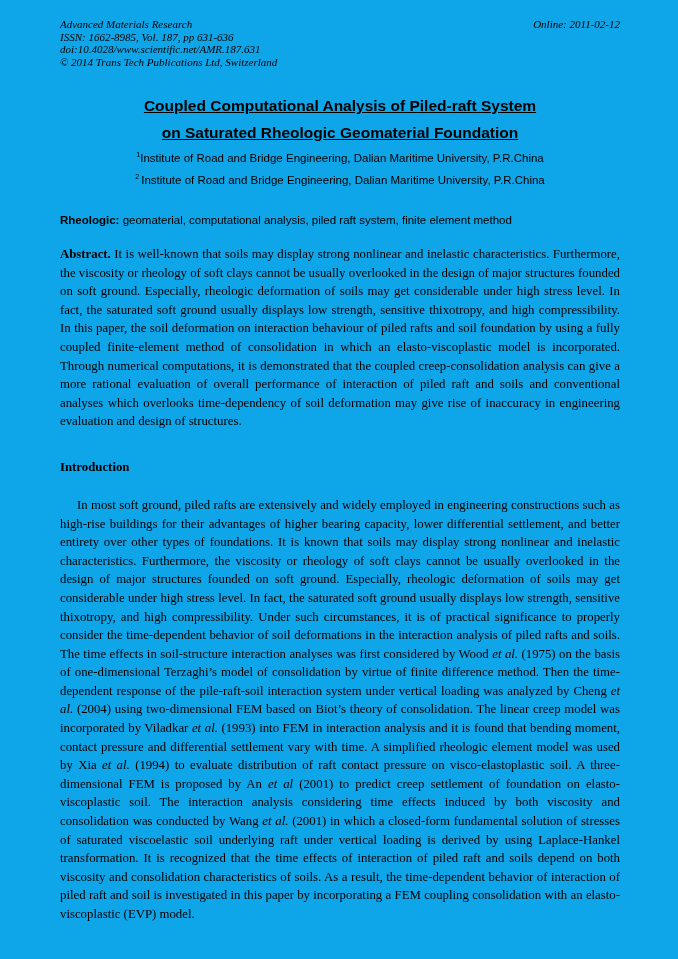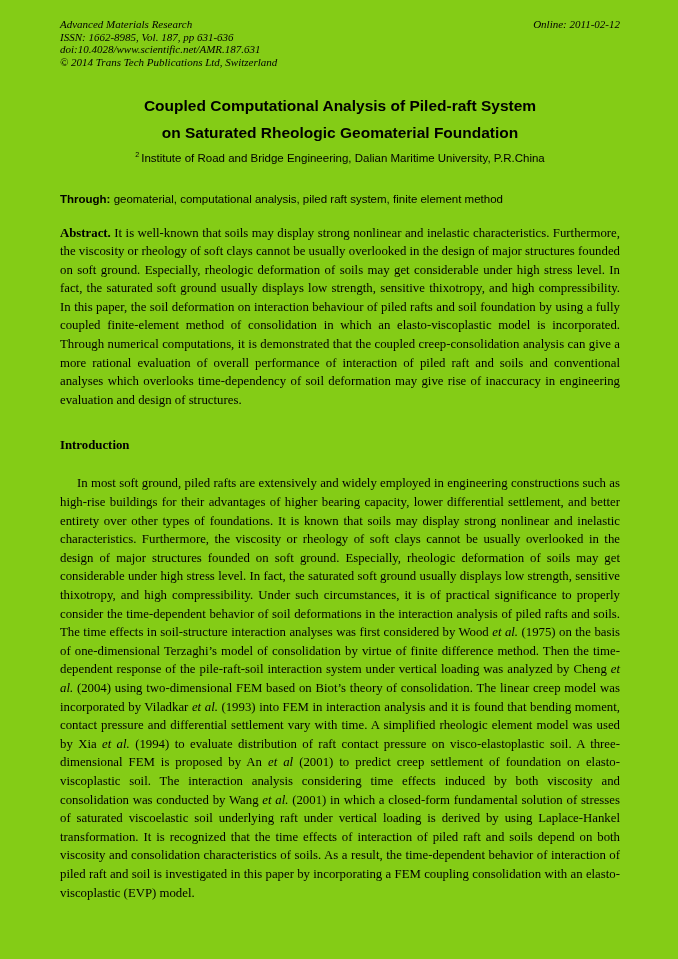--- a/index.html
+++ b/index.html
@@ -1,21 +1,21 @@
 <!DOCTYPE html>
 <html><head>
 <meta charset="utf-8">
 <style>
   html, body { margin: 0; padding: 0; background: #ffffff; }
   .page {
     position: relative;
     width: 678px;
     height: 959px;
     margin: 0 auto;
-    background: #84cc16;
+    background: #0ea5e9;
     color: #000000;
     box-sizing: border-box;
     padding: 18px 58px 0 60px;
     overflow: hidden;
   }
   
   .hdr {
     display: flex;
     justify-content: space-between;
     align-items: flex-start;
@@ -27,20 +27,21 @@
   .hdr .hdr-left div { white-space: nowrap; }
   .hdr .hdr-right { white-space: nowrap; }
   
   .title {
     margin-top: 24px;
     text-align: center;
     font-family: "Liberation Sans", "DejaVu Sans", sans-serif;
     font-weight: bold;
     font-size: 15.5px;
     line-height: 27px;
+    text-decoration: underline;
   }
   .authors {
     margin-top: 9px;
     text-align: center;
     font-family: "Liberation Sans", "DejaVu Sans", sans-serif;
     font-size: 13.5px;
     line-height: 20px;
   }
   .affil {
     text-align: center;
@@ -89,24 +90,25 @@
     <div class="hdr-right">Online: 2011-02-12</div>
   </div>
 
   <div class="title">
     <div>Coupled Computational Analysis of Piled-raft System</div>
     <div>on Saturated Rheologic Geomaterial Foundation</div>
   </div>
 
 
   <div class="affil affil-block">
+    <div><sup>1</sup><span>Institute of Road and Bridge Engineering, Dalian Maritime University, P.R.China</span></div>
     <div><sup>2 </sup><span>Institute of Road and Bridge Engineering, Dalian Maritime University, P.R.China</span></div>
   </div>
 
-  <div class="keywords"><span style="font-weight: bold;">Through: </span><span>geomaterial, computational analysis, piled raft system, finite element method</span></div>
+  <div class="keywords"><span style="font-weight: bold;">Rheologic: </span><span>geomaterial, computational analysis, piled raft system, finite element method</span></div>
 
   <div class="bodytext abstract"><span style="font-weight: bold;">Abstract. </span><span>It is well-known that soils may display strong nonlinear and inelastic characteristics. Furthermore, the viscosity or rheology of soft clays cannot be usually overlooked in the design of major structures founded on soft ground. Especially, rheologic deformation of soils may get considerable under high stress level. In fact, the saturated soft ground usually displays low strength, sensitive thixotropy, and high compressibility. In this paper, the soil deformation on interaction behaviour of piled rafts and soil foundation by using a fully coupled finite-element method of consolidation in which an elasto-viscoplastic model is incorporated. Through numerical computations, it is demonstrated that the coupled creep-consolidation analysis can give a more rational evaluation of overall performance of interaction of piled raft and soils and conventional analyses which overlooks time-dependency of soil deformation may give rise of inaccuracy in engineering evaluation and design of structures.</span></div>
 
   <div class="section-heading">Introduction</div>
 
   <div class="bodytext intro-par"><span>In most soft ground, piled rafts are extensively and widely employed in engineering constructions such as high-rise buildings for their advantages of higher bearing capacity, lower differential settlement, and better entirety over other types of foundations. It is known that soils may display strong nonlinear and inelastic characteristics. Furthermore, the viscosity or rheology of soft clays cannot be usually overlooked in the design of major structures founded on soft ground. Especially, rheologic deformation of soils may get considerable under high stress level. In fact, the saturated soft ground usually displays low strength, sensitive thixotropy, and high compressibility. Under such circumstances, it is of practical significance to properly consider the time-dependent behavior of soil deformations in the interaction analysis of piled rafts and soils. The time effects in soil-structure interaction analyses was first considered by Wood </span><span style="font-style: italic;">et al.</span><span> (1975) on the basis of one-dimensional Terzaghi’s model of consolidation by virtue of finite difference method. Then the time-dependent response of the pile-raft-soil interaction system under vertical loading was analyzed by Cheng </span><span style="font-style: italic;">et al.</span><span> (2004) using two-dimensional FEM based on Biot’s theory of consolidation. The linear creep model was incorporated by Viladkar </span><span style="font-style: italic;">et al.</span><span> (1993) into FEM in interaction analysis and it is found that bending moment, contact pressure and differential settlement vary with time. A simplified rheologic element model was used by Xia </span><span style="font-style: italic;">et al.</span><span> (1994) to evaluate distribution of raft contact pressure on visco-elastoplastic soil. A three-dimensional FEM is proposed by An </span><span style="font-style: italic;">et al</span><span> (2001) to predict creep settlement of foundation on elasto-viscoplastic soil. The interaction analysis considering time effects induced by both viscosity and consolidation was conducted by Wang </span><span style="font-style: italic;">et al.</span><span> (2001) in which a closed-form fundamental solution of stresses of saturated viscoelastic soil underlying raft under vertical loading is derived by using Laplace-Hankel transformation. It is recognized that the time effects of interaction of piled raft and soils depend on both viscosity and consolidation characteristics of soils. As a result, the time-dependent behavior of interaction of piled raft and soil is investigated in this paper by incorporating a FEM coupling consolidation with an elasto-viscoplastic (EVP) model.</span></div>
 
 </div>
 
 </body></html>

